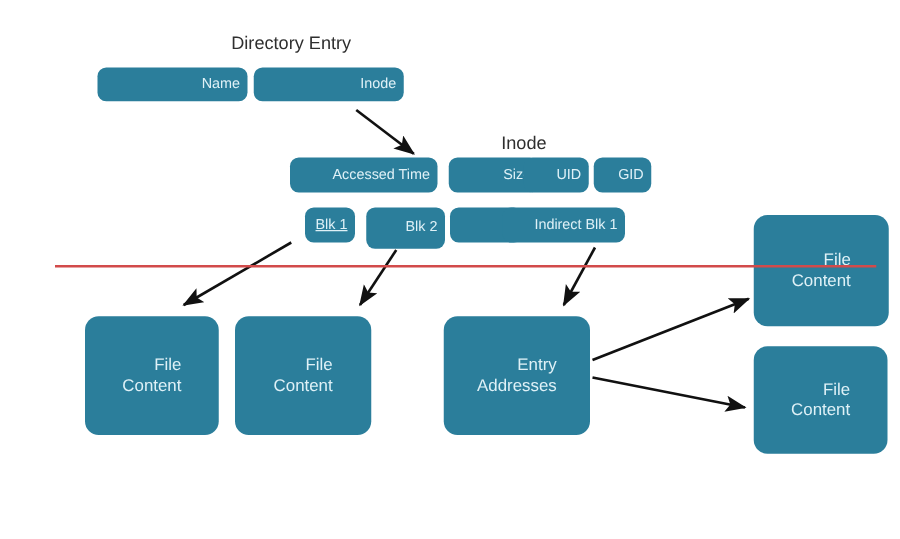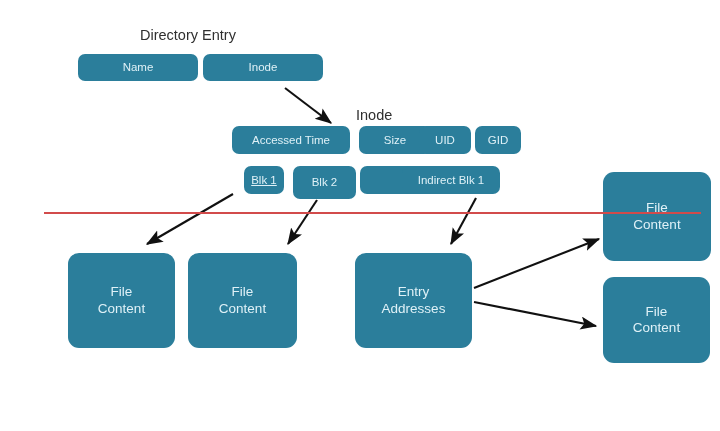--- a/index.html
+++ b/index.html
@@ -42,24 +42,26 @@
   }
   .bigbox {
     border-radius: 11px;
     font-size: 13.5px;
   }
   .caption {
     position: absolute;
     color: #2f2f2f;
     font-size: 14.5px;
     white-space: nowrap;
+    margin-left: 45px;
   }
   .box span {
     display: block;
     width: 100%;
+    text-align: right;
   }
   svg.overlay {
     position: absolute;
     left: 0;
     top: 0;
     width: 720px;
     height: 431px;
     pointer-events: none;
     overflow: visible;
   }

